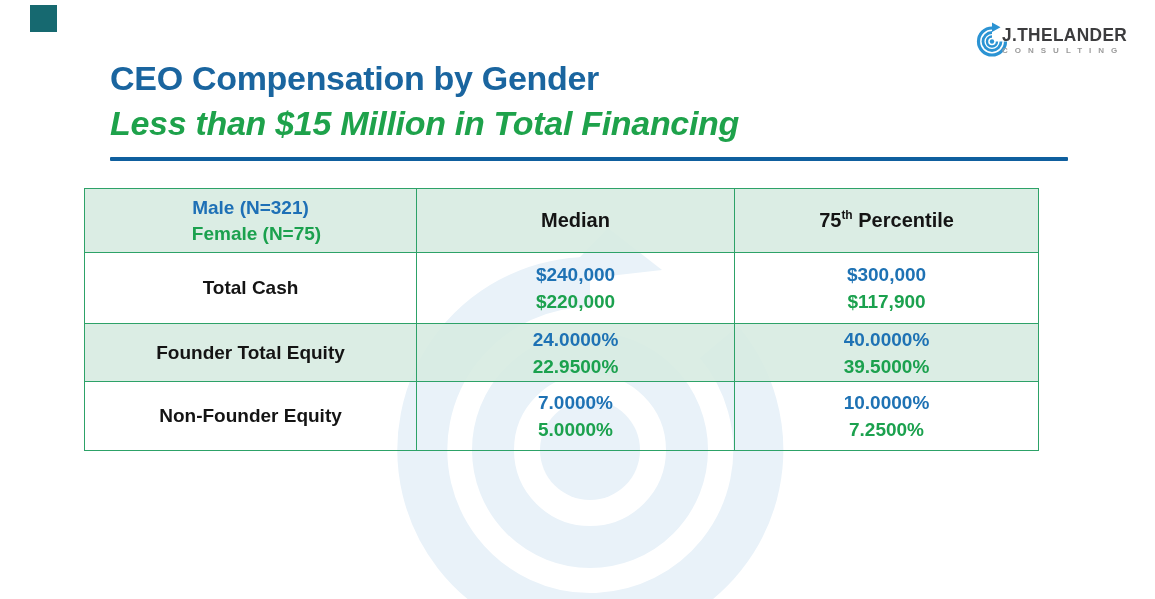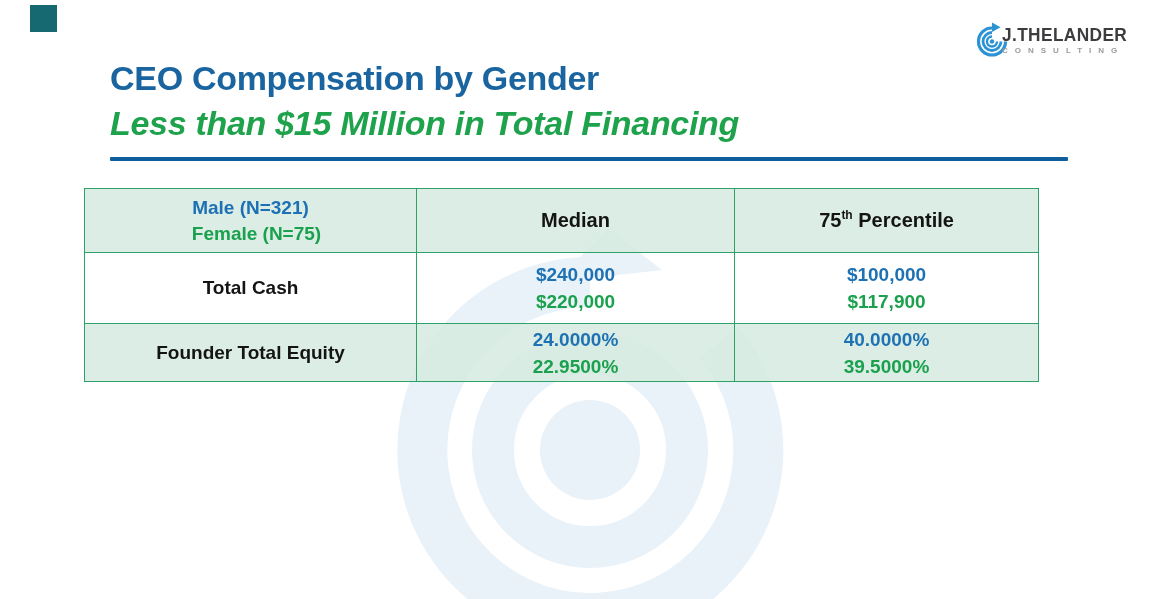--- a/index.html
+++ b/index.html
@@ -114,31 +114,42 @@
       <td class="shaded hdr-col">Median</td>
       <td class="shaded hdr-col"><span>75</span><sup>th</sup><span> Percentile</span></td>
     </tr>
     <tr style="height:71px">
       <td class="row-label">Total Cash</td>
       <td>
         <div class="val-male">$240,000</div>
         <div class="val-female">$220,000</div>
       </td>
       <td>
-        <div class="val-male">$100,000</div>
+        <div class="val-male">$300,000</div>
         <div class="val-female">$117,900</div>
       </td>
     </tr>
     <tr style="height:58px">
       <td class="shaded row-label">Founder Total Equity</td>
       <td class="shaded">
         <div class="val-male">24.0000%</div>
         <div class="val-female">22.9500%</div>
       </td>
       <td class="shaded">
         <div class="val-male">40.0000%</div>
         <div class="val-female">39.5000%</div>
       </td>
     </tr>
+    <tr style="height:69px">
+      <td class="row-label">Non-Founder Equity</td>
+      <td>
+        <div class="val-male">7.0000%</div>
+        <div class="val-female">5.0000%</div>
+      </td>
+      <td>
+        <div class="val-male">10.0000%</div>
+        <div class="val-female">7.2500%</div>
+      </td>
+    </tr>
   </tbody>
     </table>
 
 </div>
 
 </body></html>

